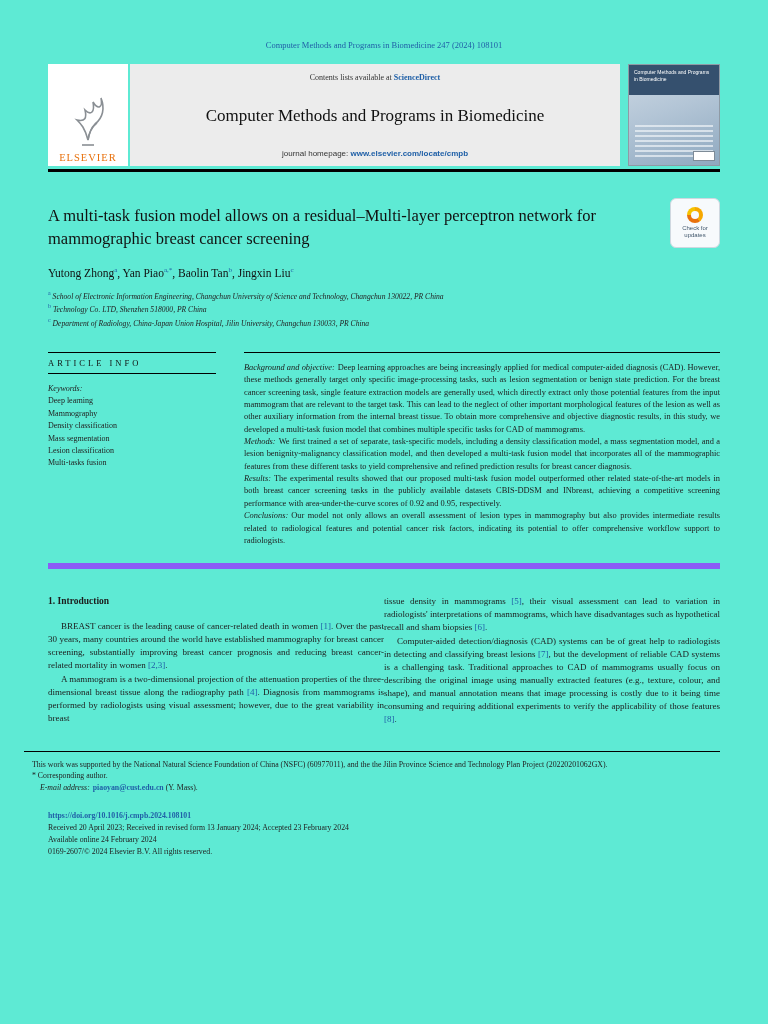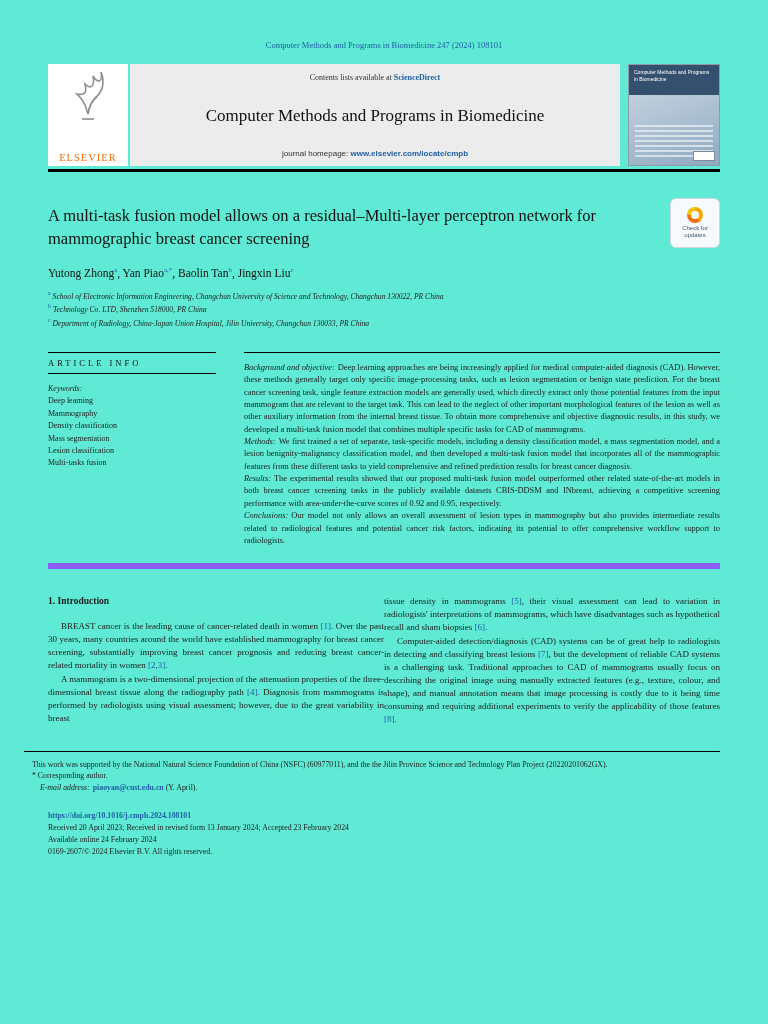--- a/index.html
+++ b/index.html
@@ -18,21 +18,21 @@
     font-size: 8.5px; color: #2060a7;
   }
 
   
   .header {
     margin: 14px 48px 0 48px;
     display: flex; align-items: stretch; height: 102px;
   }
   .logo-box {
     width: 80px; background: #fff; display: flex; flex-direction: column;
-    align-items: center; justify-content: space-between; padding-bottom: 3px;
+    align-items: center; justify-content: flex-end; padding-bottom: 3px;
   }
   .elsevier-word { color: #e8710d; font-size: 10.5px; letter-spacing: 1px; margin-top: 2px; }
   .header-center {
     flex: 1; background: #ececec; display: flex; flex-direction: column;
     align-items: center; justify-content: space-between; padding: 9px 10px 8px 10px;
     margin-left: 2px;
   }
   .contents-line { font-size: 8px; color: #333; }
   .link { color: #2060a7; text-decoration: none; cursor: pointer; font-weight: bold; }
   .journal-title { font-size: 17px; color: #111; }
@@ -203,21 +203,21 @@
     <div>
       <p class="no-indent">tissue density in mammograms <span class="cite">[5]</span>, their visual assessment can lead to variation in radiologists' interpretations of mammograms, which have disadvantages such as hypothetical recall and sham biopsies <span class="cite">[6]</span>.</p>
       <p>Computer-aided detection/diagnosis (CAD) systems can be of great help to radiologists in detecting and classifying breast lesions <span class="cite">[7]</span>, but the development of reliable CAD systems is a challenging task. Traditional approaches to CAD of mammograms usually focus on describing the original image using manually extracted features (e.g., texture, colour, and shape), and manual annotation means that image processing is costly due to it being time consuming and requiring additional experiments to verify the applicability of those features <span class="cite">[8]</span>.</p>
     </div>
   </div>
 
   <div class="footnotes">
     <div class="funding">This work was supported by the National Natural Science Foundation of China (NSFC) (60977011), and the the Jilin Province Science and Technology Plan Project (20220201062GX).</div>
     <div class="corr">* Corresponding author.</div>
     <div class="email-line">
-      <span class="em-label">E-mail address:</span><span class="link">piaoyan@cust.edu.cn</span><span> (Y. April).</span>
+      <span class="em-label">E-mail address:</span><span class="link">piaoyan@cust.edu.cn</span><span> (Y. Mass).</span>
     </div>
   </div>
 
   <div class="bottom-block">
     <span class="doi link">https://doi.org/10.1016/j.cmpb.2024.108101</span>
     <div>Received 20 April 2023; Received in revised form 13 January 2024; Accepted 23 February 2024</div>
     <div>Available online 24 February 2024</div>
     <div>0169-2607/© 2024 Elsevier B.V. All rights reserved.</div>
   </div>
 

